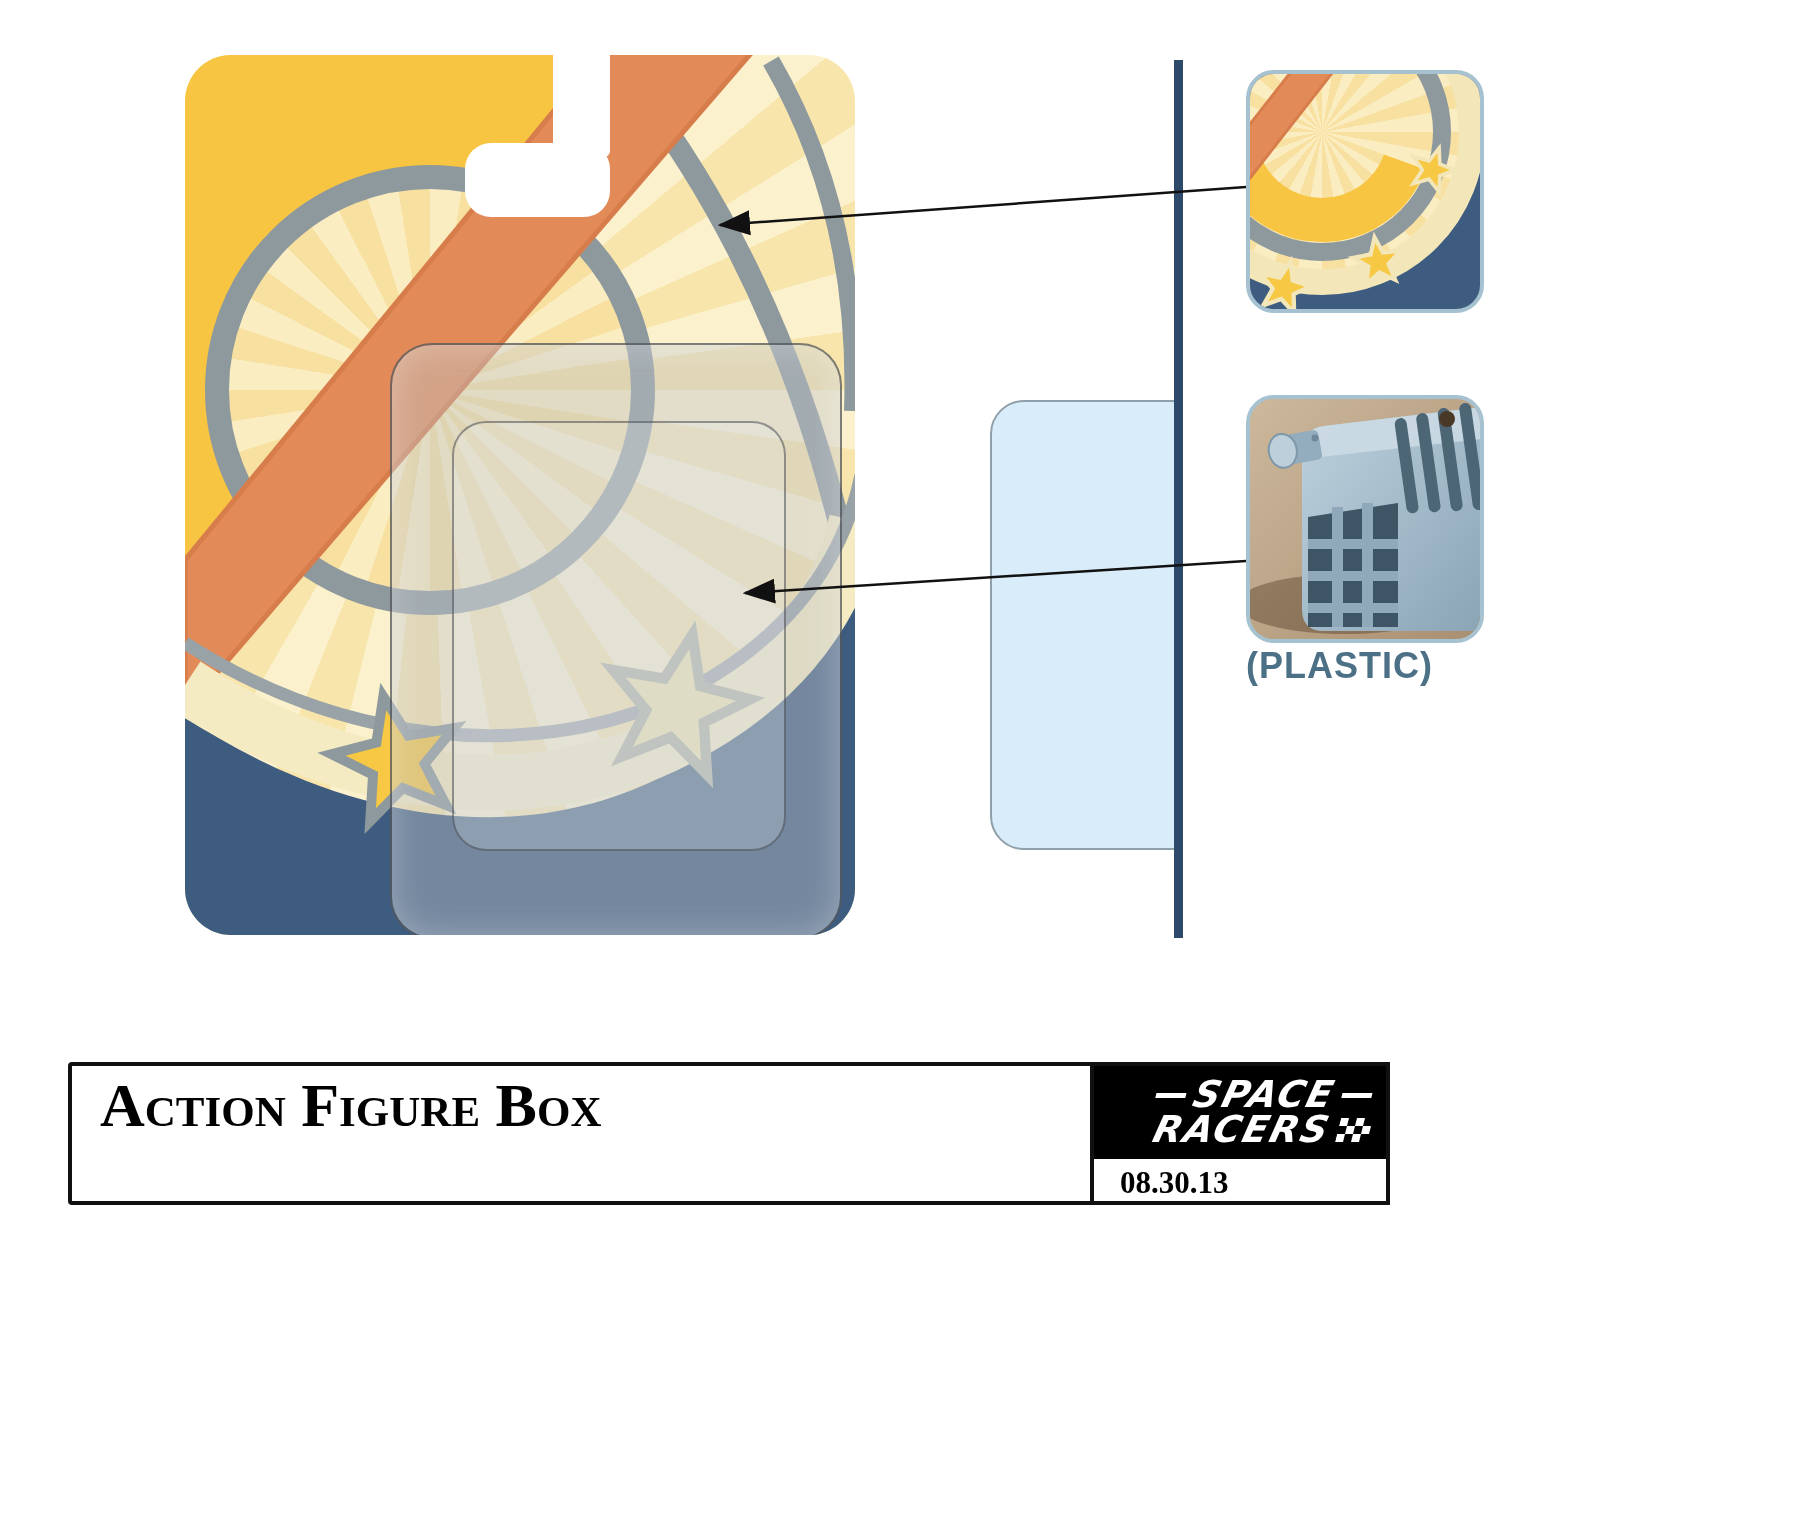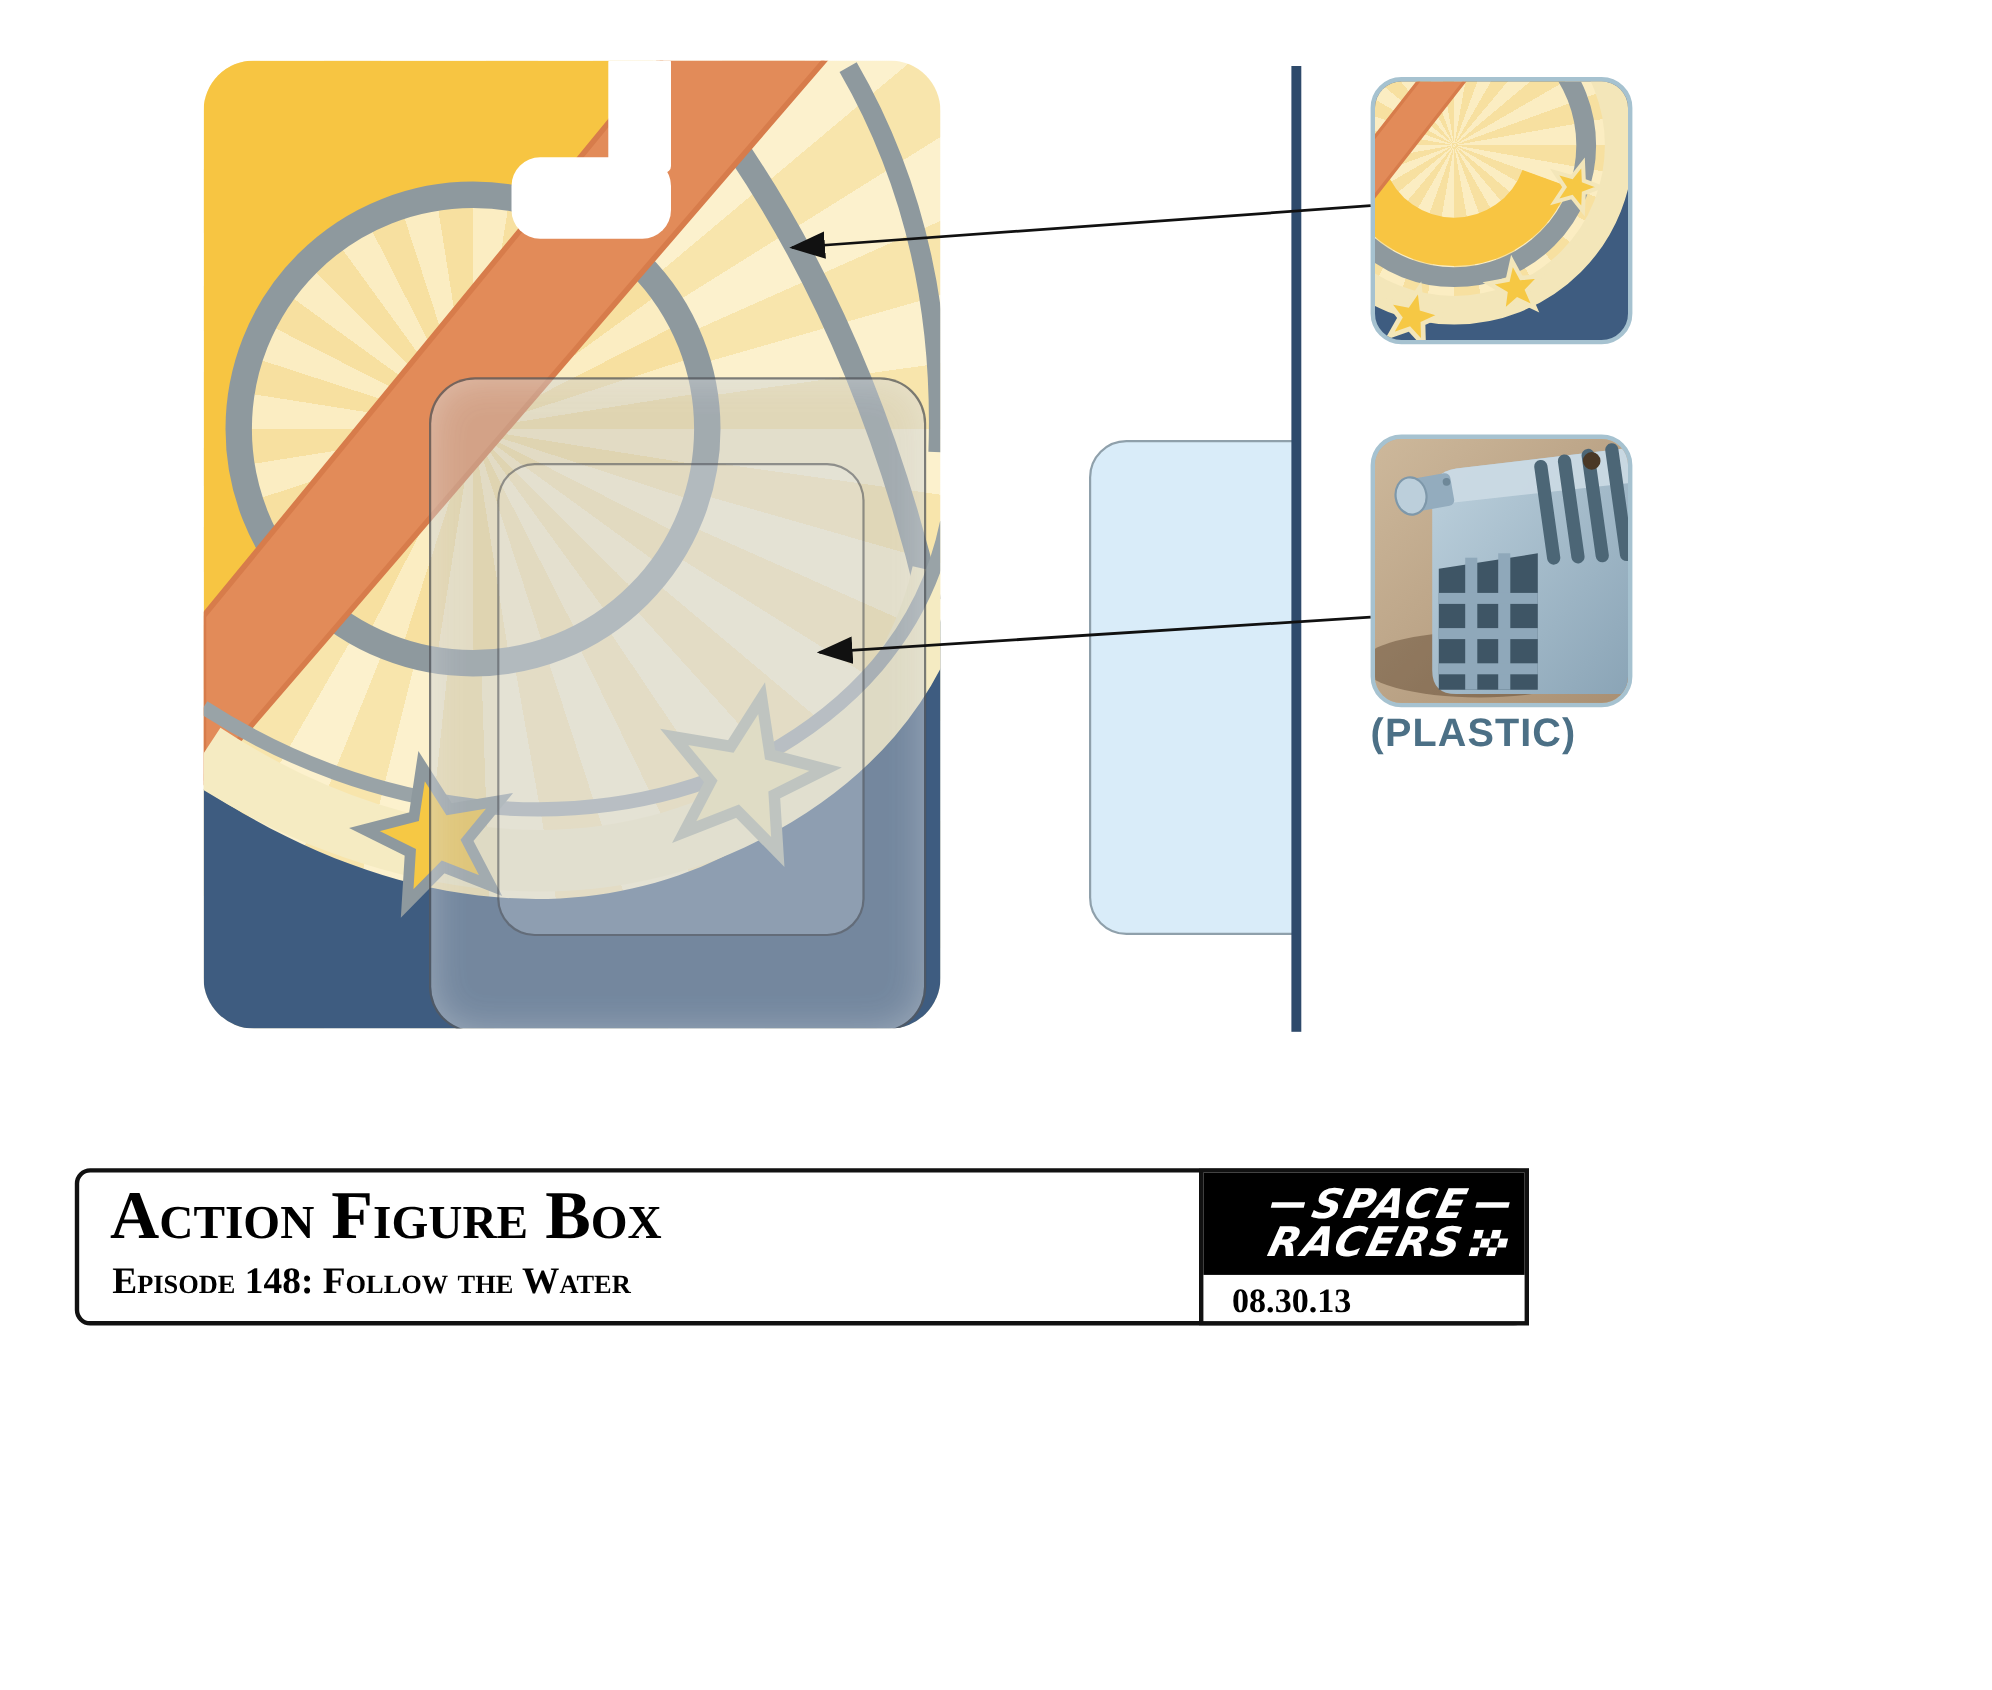--- a/index.html
+++ b/index.html
@@ -40,21 +40,21 @@
   #cc-thumb .sun{position:absolute;left:-78px;top:-92px;width:300px;height:300px;border-radius:50%;
     background:repeating-conic-gradient(from 0deg at 50% 50%,#FBEDC2 0deg 10deg,#F7E0A0 10deg 20deg);}
   #plastic-thumb{left:1246px;top:395px;height:240px;background:#C4AE92;}
   #plastic-label{left:1246px;top:645px;width:230px;text-align:left;color:#4C7086;
     font-weight:bold;font-size:36px;letter-spacing:1px;}
 
   #arrows{left:0;top:0;width:1811px;height:1536px;pointer-events:none;}
 
   
   #title-block{left:68px;top:1062px;width:1322px;height:143px;background:#fff;
-    border:4px solid #111;border-radius:14px;box-sizing:border-box;}
+    border:4px solid #111;border-radius:4px;box-sizing:border-box;}
   #sheet-title{position:absolute;left:28px;top:8px;font-family:"Liberation Serif",serif;
     font-weight:bold;font-size:62px;font-variant:small-caps;color:#000;line-height:1.0;white-space:nowrap;}
   #sheet-episode{position:absolute;left:30px;top:82px;font-family:"Liberation Serif",serif;
     font-weight:bold;font-size:34px;font-variant:small-caps;color:#000;line-height:1.0;white-space:nowrap;}
 
   #logo-box{left:1090px;top:1062px;width:300px;height:143px;border:4px solid #111;
     box-sizing:border-box;background:#fff;}
   #logo-black{position:absolute;left:0;top:0;width:100%;height:93px;background:#000;
     display:flex;flex-direction:column;justify-content:center;align-items:flex-end;
     padding-right:14px;box-sizing:border-box;}
@@ -164,21 +164,20 @@
       <marker id="ah" markerWidth="13" markerHeight="10" refX="12" refY="5" orient="auto">
         <path d="M0,0 L13,5 L0,10 Z" fill="#111"></path>
       </marker>
     </defs>
     <path d="M 1246,187 L 720,225" stroke="#111" stroke-width="2.5" fill="none" marker-end="url(#ah)"></path>
     <path d="M 1246,561 L 745,593" stroke="#111" stroke-width="2.5" fill="none" marker-end="url(#ah)"></path>
   </svg>
 
   <div id="title-block" class="abs">
     <div id="sheet-title">Action Figure Box</div>
-    <div id="sheet-episode">Episode 148: Follow the Water</div>
   </div>
 
   <div id="logo-box" class="abs">
     <div id="logo-black">
       <div class="logo-row">
         <span class="logo-bar"></span>
         <span>SPACE</span>
         <span class="logo-bar"></span>
       </div>
       <div class="logo-row">

